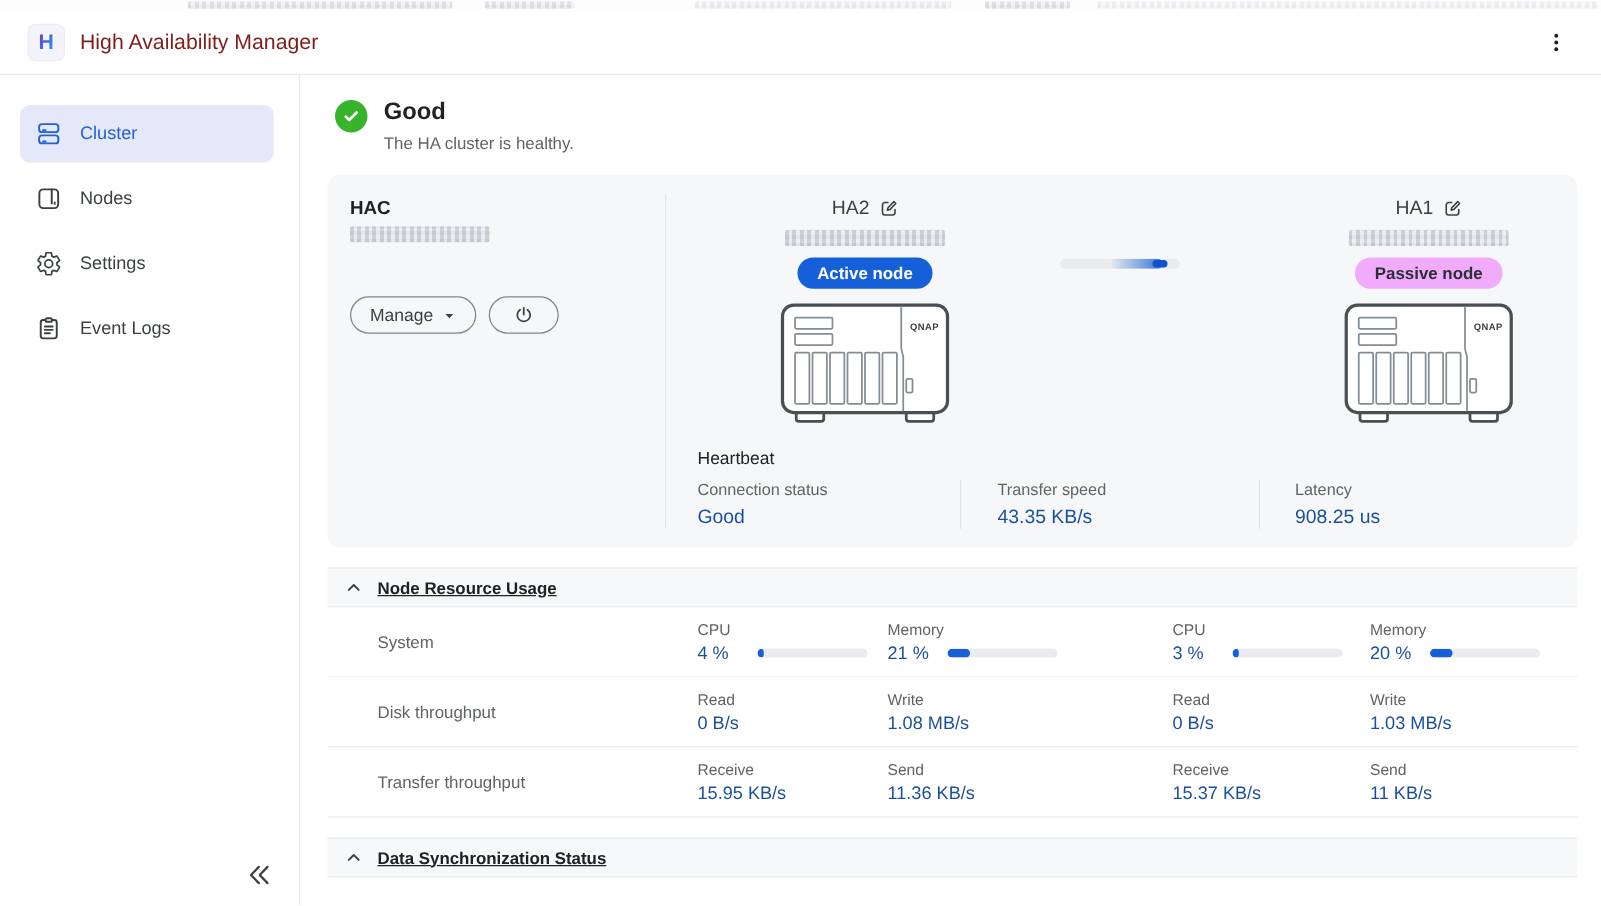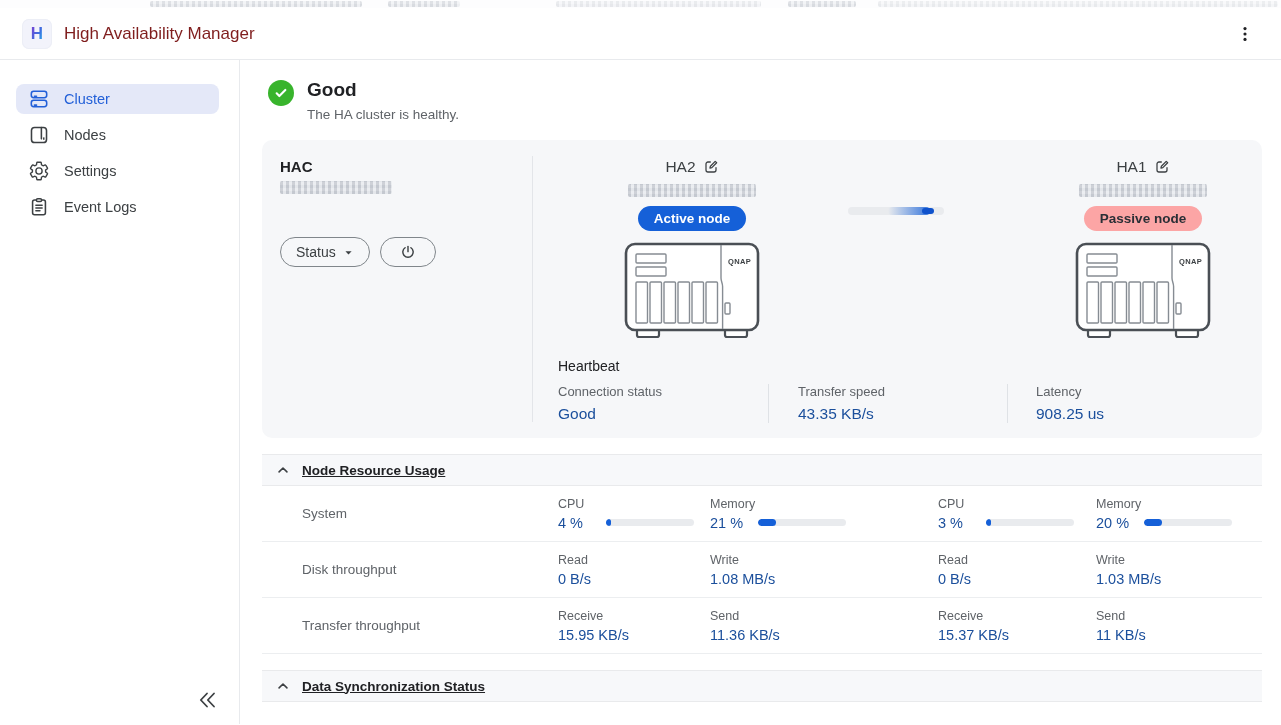--- a/index.html
+++ b/index.html
@@ -24,21 +24,21 @@
     background:linear-gradient(120deg,#6b4bd6 20%,#3d6ee0 55%,#2aa6e8 90%);
     -webkit-background-clip:text; background-clip:text; color:transparent; }
   .app-title { font-size:17px; color:#7f1d1d; }
   .kebab { margin-left:auto; width:28px; height:28px; display:flex;
     align-items:center; justify-content:center; cursor:pointer; }
 
   
   .layout { display:flex; height:664px; }
   .sidebar { width:240px; border-right:1px solid #e8eaed; padding-top:24px;
     position:relative; flex-shrink:0; }
-  .side-item { display:flex; align-items:center; height:30px; margin:0 20px 6px 16px;
+  .side-item { display:flex; align-items:center; height:46px; margin:0 20px 6px 16px;
     border-radius:8px; padding-left:12px; cursor:pointer; color:#3c4043; font-size:14.5px; }
   .side-item svg { width:22px; height:22px; margin-right:14px; flex-shrink:0; }
   .side-item.active { background:#e4e8f8; color:#2360d8; }
   .collapse { position:absolute; bottom:8px; right:16px; width:32px; height:32px;
     display:flex; align-items:center; justify-content:center; cursor:pointer; color:#3c4043; }
 
   .content { flex:1; padding:18px 19px 0 22px; overflow:hidden; }
 
   
   .status { display:flex; align-items:flex-start; margin-bottom:18px; padding-left:6px; }
@@ -60,21 +60,21 @@
 
   .node { position:absolute; top:18px; width:210px; text-align:center; }
   .node.n1 { left:325px; } .node.n2 { left:776px; }
   .node-name { font-size:15.5px; color:#3c4043; display:flex; align-items:center;
     justify-content:center; gap:7px; }
   .edit-ic { width:16px; height:16px; color:#3c4043; cursor:pointer; }
   .node .blur-ip { margin:8px auto 0; width:128px; }
   .badge { display:inline-block; margin-top:9px; padding:5px 16px; border-radius:14px;
     font-size:13.5px; font-weight:bold; }
   .badge.active { background:#1560d8; color:#fff; }
-  .badge.passive { background:#fca5a5; color:#2b2f36; }
+  .badge.passive { background:#f0abfc; color:#2b2f36; }
   .nas { margin-top:11px; }
 
   .transfer { position:absolute; left:586px; top:67px; width:96px; height:8px;
     background:#e9ebee; border-radius:4px; overflow:hidden; }
   .transfer .flow { position:absolute; right:14px; top:0; width:42px; height:8px;
     background:linear-gradient(90deg, rgba(21,96,216,0), rgba(21,96,216,.85)); border-radius:4px; }
   .transfer .cap { position:absolute; right:10px; top:1px; width:12px; height:6px;
     background:#0f52cc; border-radius:3px; }
 
   .heartbeat { position:absolute; left:296px; right:20px; top:218px; }
@@ -187,21 +187,21 @@
       </div>
     </div>
 
     <section class="card">
       <div class="card-left">
         <div class="cluster-name">HAC</div>
         <div class="blur-ip px"></div>
       </div>
       <div class="btn-row">
         <button class="pill-btn">
-          <span>Status</span>
+          <span>Manage</span>
           <svg viewBox="0 0 16 16" width="11" height="11" fill="#3c4043">
               <path d="M3.5 6l4.5 5 4.5-5z"></path>
             </svg>
         </button>
         <button class="pill-btn icon-only">
           <svg viewBox="0 0 24 24" width="18" height="18" fill="none" stroke="#3c4043" stroke-width="1.9" stroke-linecap="round">
             <path d="M12 4.5v7"></path>
               <path d="M8.1 6.3a6.9 6.9 0 1 0 7.8 0"></path>
           </svg>
         </button>

